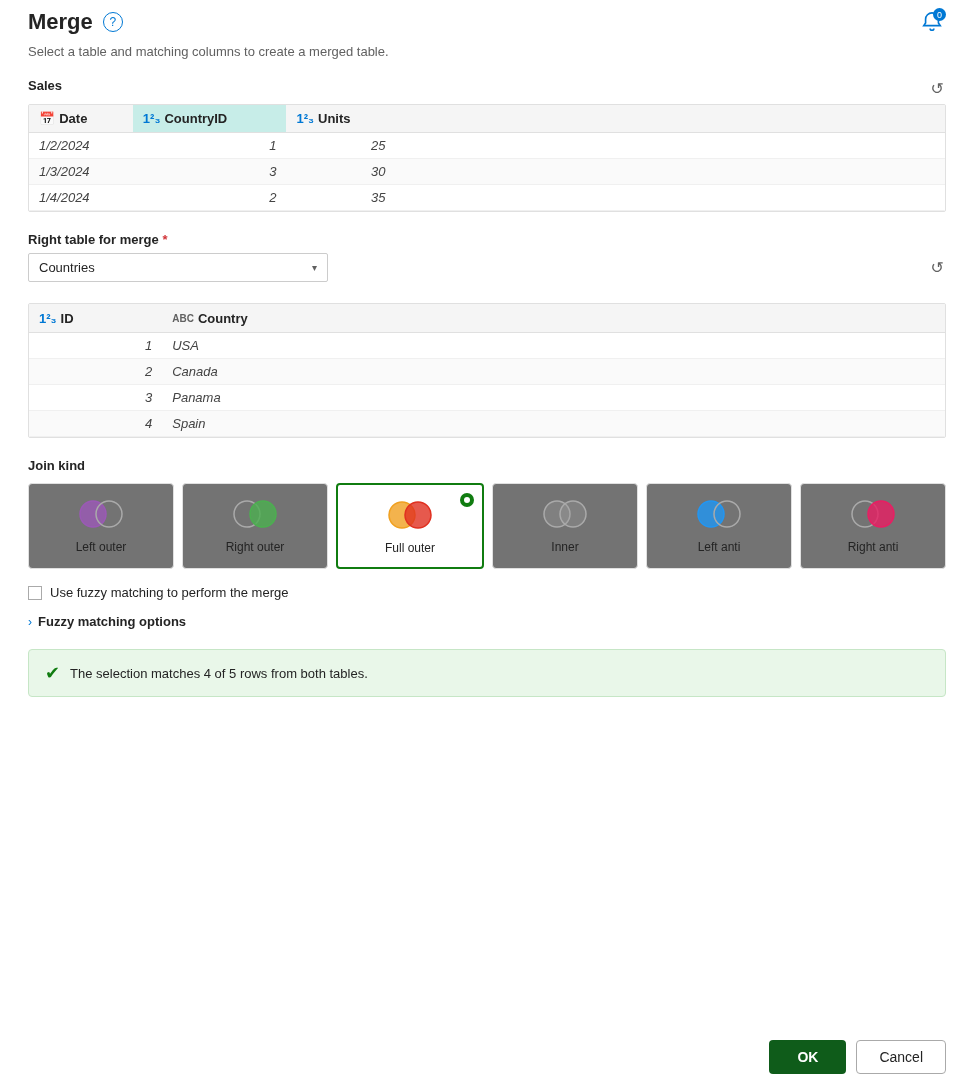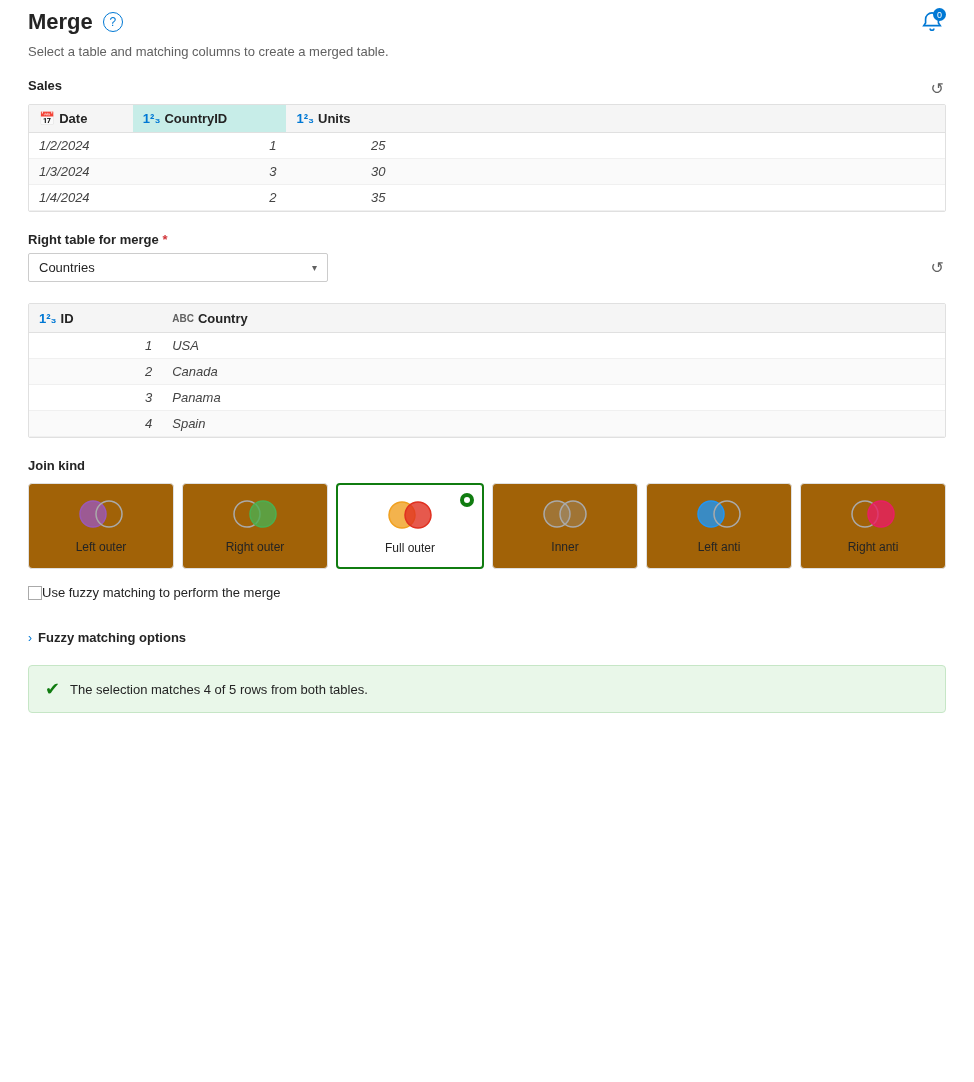--- a/index.html
+++ b/index.html
@@ -194,21 +194,21 @@
     .join-card {
       flex: 1;
       border: 1px solid #e0e0e0;
       border-radius: 4px;
       padding: 14px 8px 12px;
       display: flex;
       flex-direction: column;
       align-items: center;
       gap: 10px;
       cursor: pointer;
-      background: #a16207;
+      background: #737373;
       position: relative;
     }
     .join-card.selected {
       border: 2px solid #107c10;
       background: #fff;
     }
     .join-card-label {
       font-size: 12px;
       text-align: center;
       color: #242424;
@@ -225,21 +225,22 @@
     .selected-dot::after {
       content: '';
       width: 6px; height: 6px;
       border-radius: 50%;
       background: white;
     }
     
     .fuzzy-row {
       display: flex;
       align-items: center;
-      margin-bottom: 30px;
+      gap: 8px;
+      margin-bottom: 14px;
     }
     .checkbox {
       width: 14px; height: 14px;
       border: 1px solid #aaa;
       background: #fff;
       cursor: pointer;
     }
     .fuzzy-label {
       font-size: 13px;
     }
@@ -493,14 +494,18 @@
   <div class="fuzzy-options-row">
     <span class="chevron-icon">›</span>
     <span class="fuzzy-options-label">Fuzzy matching options</span>
   </div>
 
   <div class="status-banner">
     <span class="status-check">✔</span>
     <span class="status-text">The selection matches 4 of 5 rows from both tables.</span>
   </div>
 
+  <div class="footer-buttons">
+    <button class="btn-ok">OK</button>
+    <button class="btn-cancel">Cancel</button>
+  </div>
 
 </div>
 
 </body></html>

